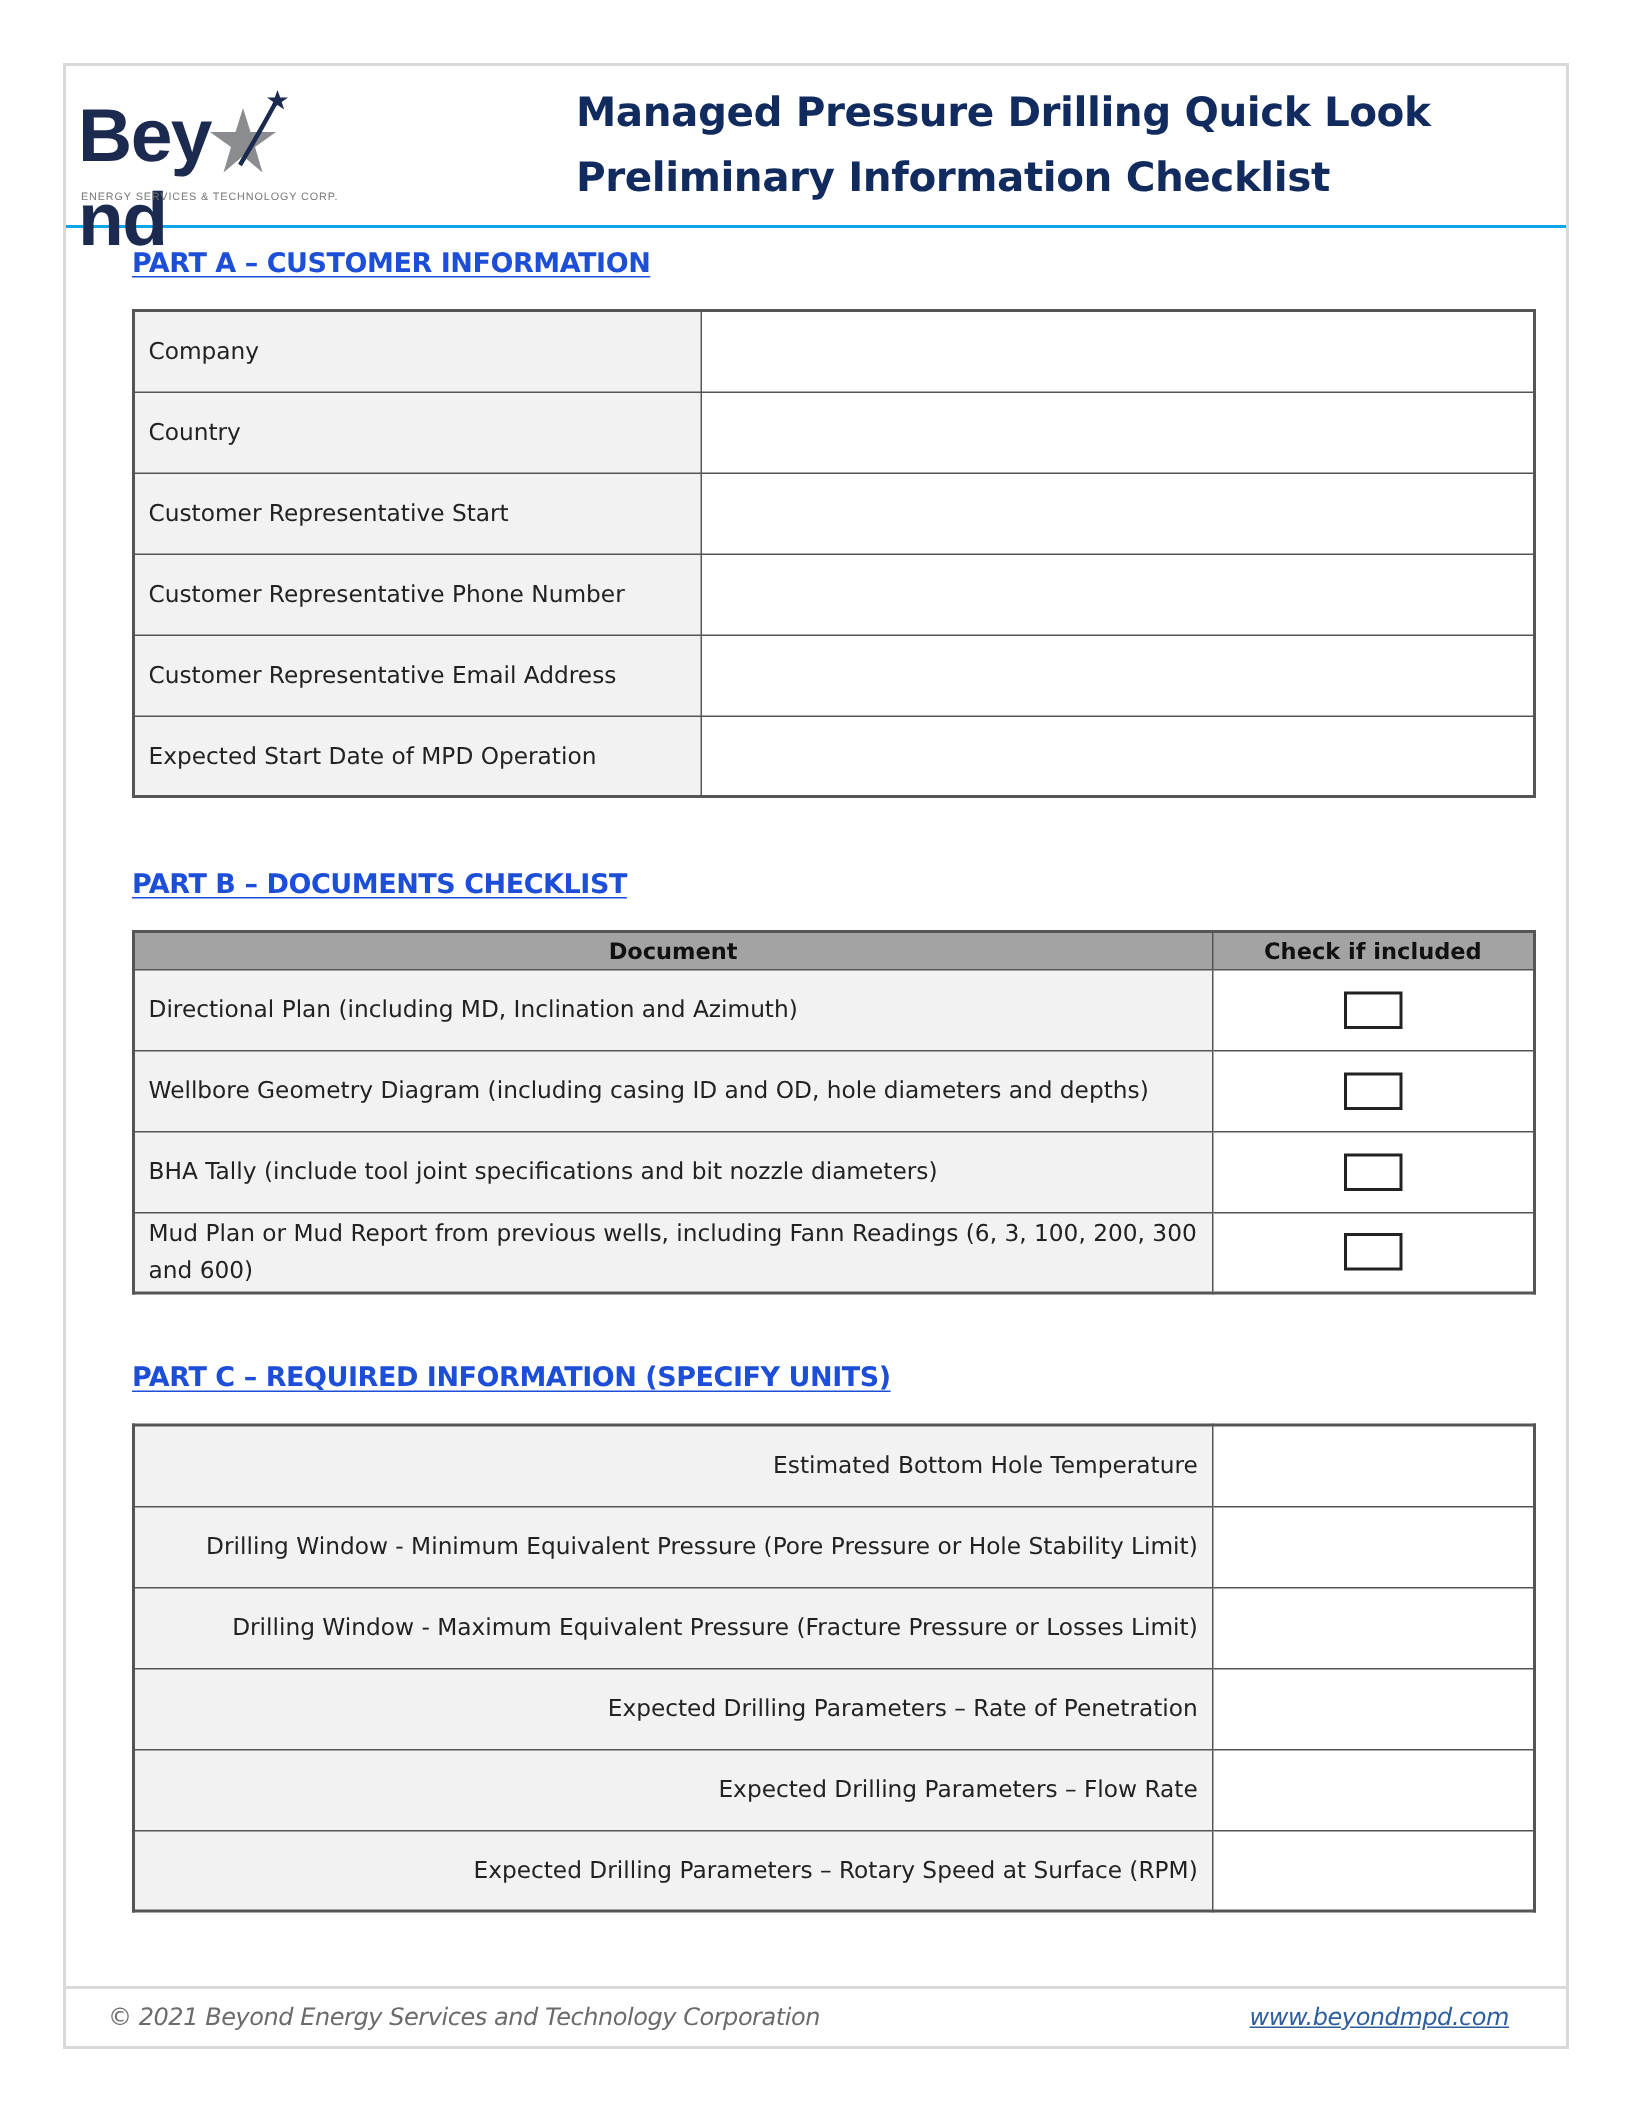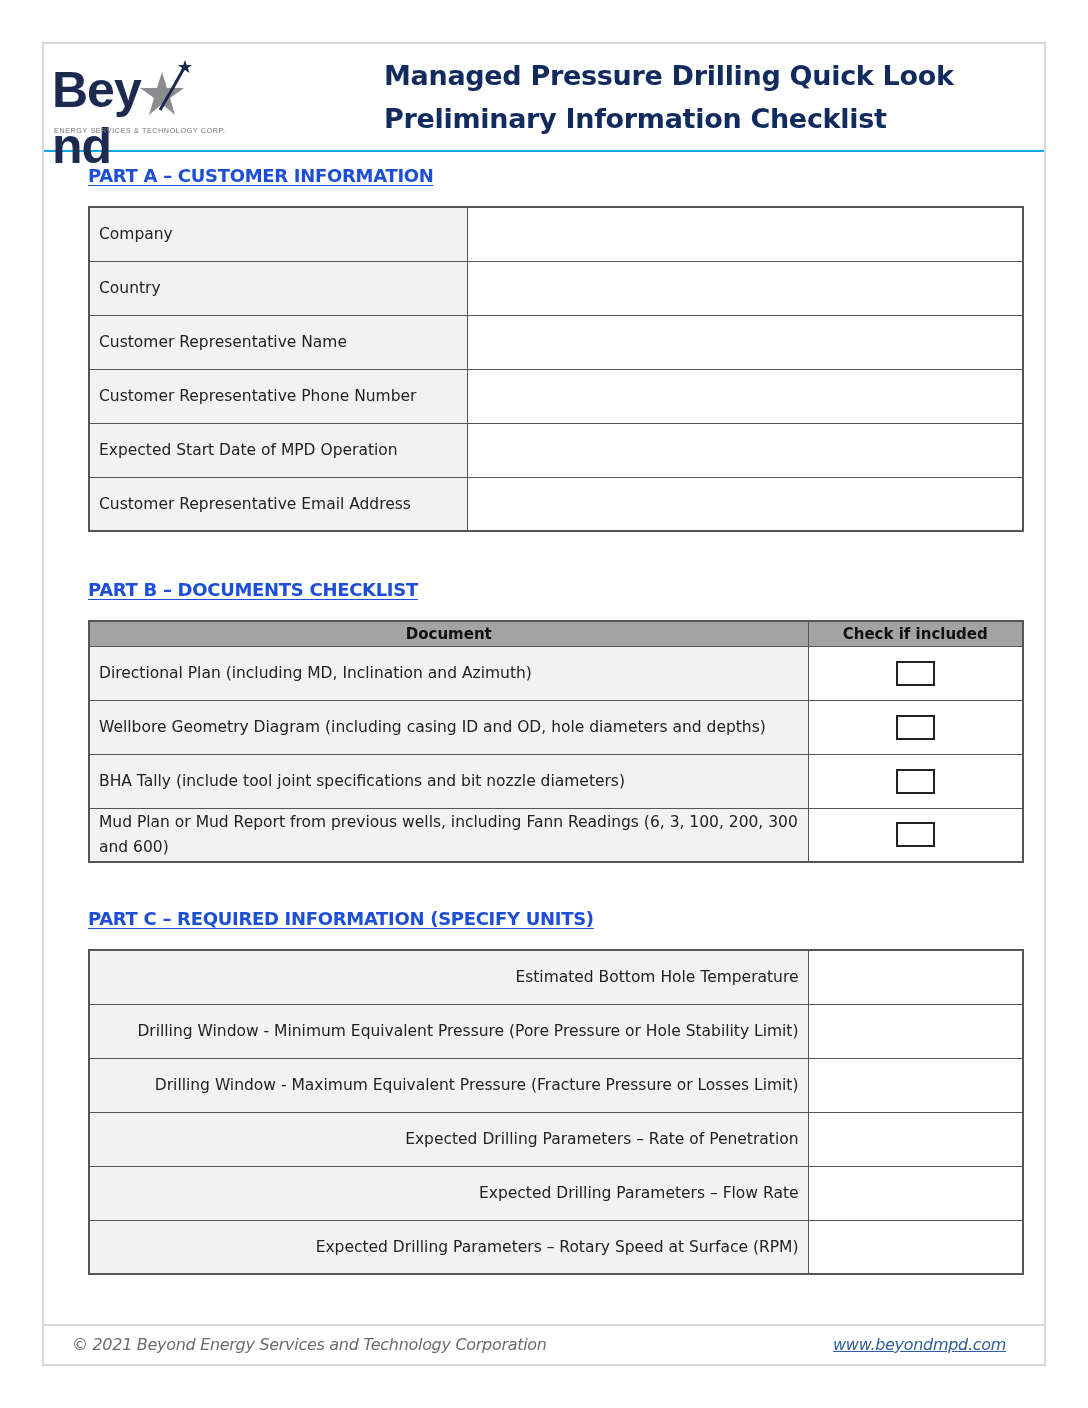--- a/index.html
+++ b/index.html
@@ -110,33 +110,33 @@
   <tbody>
       <tr style="height:54px">
     <td class="label">Company</td>
     <td class="value"></td>
   </tr>
   <tr style="height:54px">
     <td class="label">Country</td>
     <td class="value"></td>
   </tr>
   <tr style="height:54px">
-    <td class="label">Customer Representative Name</td>
+    <td class="label">Customer Representative Start</td>
     <td class="value"></td>
   </tr>
   <tr style="height:54px">
     <td class="label">Customer Representative Phone Number</td>
     <td class="value"></td>
   </tr>
   <tr style="height:54px">
+    <td class="label">Customer Representative Email Address</td>
+    <td class="value"></td>
+  </tr>
+  <tr style="height:54px">
     <td class="label">Expected Start Date of MPD Operation</td>
-    <td class="value"></td>
-  </tr>
-  <tr style="height:54px">
-    <td class="label">Customer Representative Email Address</td>
     <td class="value"></td>
   </tr>
 </tbody>
   </table>
 
 <div class="section-heading" style="top:579px;">PART B – DOCUMENTS CHECKLIST</div>
 <table class="grid" style="top:620px; width:934px;">
   <colgroup>
       <col style="width:719px">
       <col style="width:215px">

